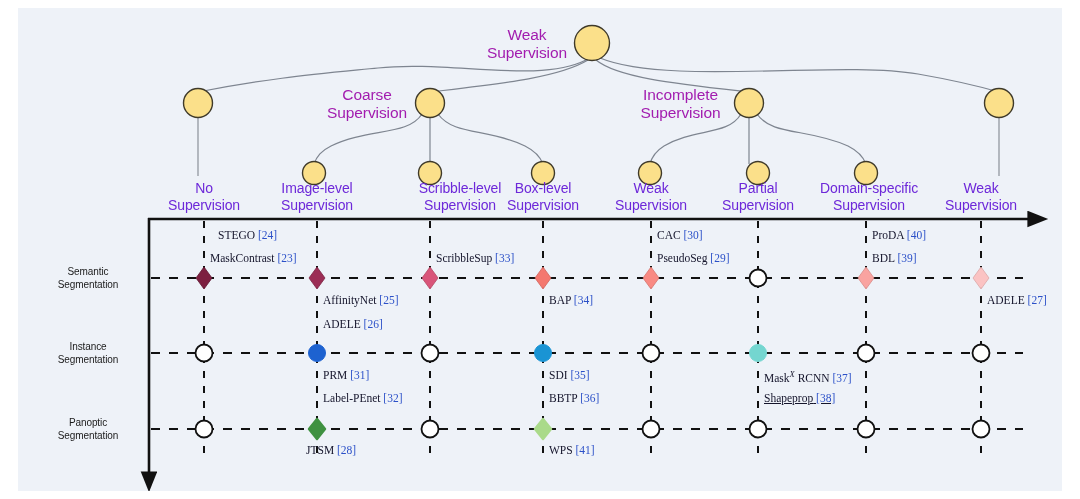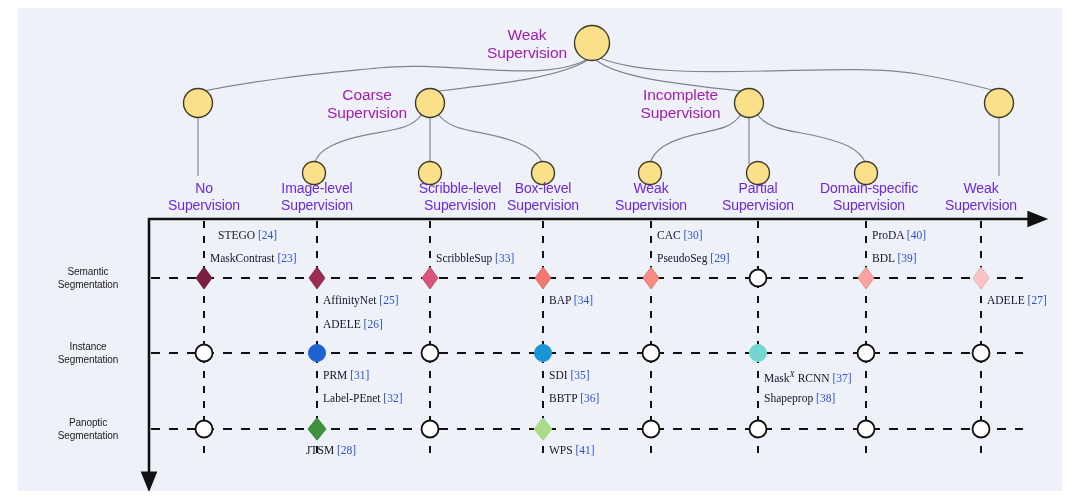--- a/index.html
+++ b/index.html
@@ -296,21 +296,21 @@
   <div class="ann" style="left:531px;top:385px;">
     <span>BBTP</span>
     <span class="ref">[36]</span>
   </div>
 
   <div class="ann" style="left:746px;top:362px;">
     <span>Mask</span><span class="sup">X</span>
     <span>RCNN</span>
     <span class="ref">[37]</span>
   </div>
-  <div class="ann" style="left:746px;top:385px;">
+  <div class="ann" style="left:746px;top:385px;text-decoration:underline;">
     <span>Shapeprop</span>
     <span class="ref">[38]</span>
   </div>
 
   <div class="ann" style="left:288px;top:437px;">
     <span>JTSM</span>
     <span class="ref">[28]</span>
   </div>
   <div class="ann" style="left:531px;top:437px;">
     <span>WPS</span>

